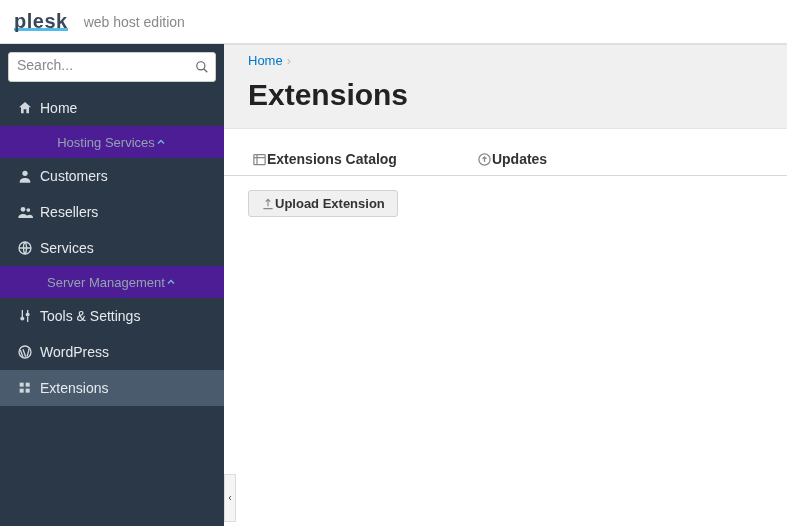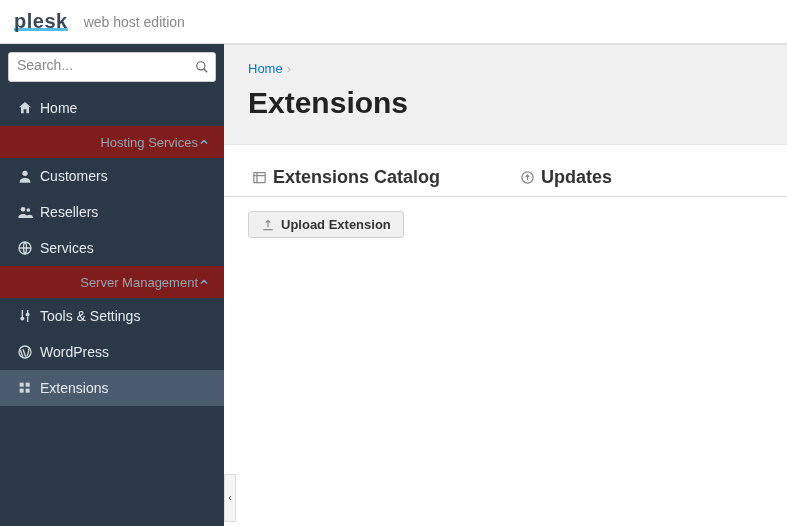--- a/index.html
+++ b/index.html
@@ -12,35 +12,35 @@
 .sidebar { width: 224px; background: #2a3847; color: #d5dbe1; display:flex; flex-direction:column; position:relative; }
 .search-wrap { padding: 8px; background:#2a3847; }
 .search-box { position: relative; }
 .search-input { width:100%; height:30px; border:1px solid #ccc; border-radius:3px; padding:0 28px 4px 8px; font-size:14px; background:#fff; color:#222; }
 .search-input::placeholder { color:#888; }
 .search-btn { position:absolute; right:0; top:0; width:28px; height:30px; display:flex; align-items:center; justify-content:center; color:#666; }
 .nav { list-style:none; }
 .nav-item { display:flex; align-items:center; height:36px; padding:0 14px; cursor:pointer; color:#e6e9ec; }
 .nav-item .icon { width:22px; display:inline-flex; justify-content:center; margin-right:4px; color:#cfd6dc; }
 .nav-item.active { background:#4a5b6e; }
-.section-header { display:flex; align-items:center; justify-content:flex-end; height:32px; padding:0 14px; background:#7f1d1d; color:#94a2b0; font-size:13px; cursor:pointer; }
+.section-header { display:flex; align-items:center; justify-content:center; height:32px; padding:0 14px; background:#4c1d95; color:#94a2b0; font-size:13px; cursor:pointer; }
 .chev { color:#6fb2d6; }
 .collapse-handle { position:absolute; right:-12px; top:430px; width:12px; height:48px; background:#f5f5f5; border:1px solid #dcdcdc; display:flex; align-items:center; justify-content:center; color:#555; font-size:11px; cursor:pointer; }
 .main { flex:1; background:#fff; display:flex; flex-direction:column; min-width:0; }
-.breadcrumb-bar { background:#f0f0f0; border-bottom:1px solid #e5e5e5; border-top:1px solid #dedede; padding:8px 24px; }
+.breadcrumb-bar { background:#f0f0f0; border-bottom:1px solid #e5e5e5; border-top:1px solid #dedede; padding:0 24px; }
 .breadcrumb { padding:8px 0 4px; font-size:13px; }
 .breadcrumb a { color:#0078c9; text-decoration:none; }
 .breadcrumb-sep { color:#bbb; margin-left:4px; }
 .page-title { font-size:30px; font-weight:600; color:#222; padding:6px 0 16px; }
 .tabs { display:flex; border-bottom:1px solid #d8d8d8; padding:0 24px; margin-top:14px; }
-.tab { display:flex; align-items:center; gap:6px; padding:8px 4px; margin-right:72px; cursor:pointer; color:#333; font-weight:600; font-size:18px;text-align:right; }
+.tab { display:flex; align-items:center; gap:0; padding:8px 4px; margin-right:72px; cursor:pointer; color:#333; font-weight:600; font-size:14px;text-align:right; }
 .tab .ticon { color:#888; display:inline-flex; }
 .tab.active { border-bottom:2px solid #333; margin-bottom:-1px; }
 .content { padding:14px 24px; }
-.upload-btn { display:inline-flex; align-items:center; gap:6px; background:#f0f0f0; border:1px solid #d2d2d2; border-radius:3px; padding:5px 12px; cursor:pointer; color:#333; font-weight:600; font-size:13px; }
+.upload-btn { display:inline-flex; align-items:center; background:#f0f0f0; border:1px solid #d2d2d2; border-radius:3px; padding:5px 12px; cursor:pointer; color:#333; font-weight:600; font-size:13px; }
 .upload-btn .ticon { color:#888; }
 svg { display:block; }
 </style>
 </head>
 <body>
 
 <div class="topbar">
   <span class="logo"><span class="logo-under">plesk</span></span>
   <span class="edition">web host edition</span>
 </div>

